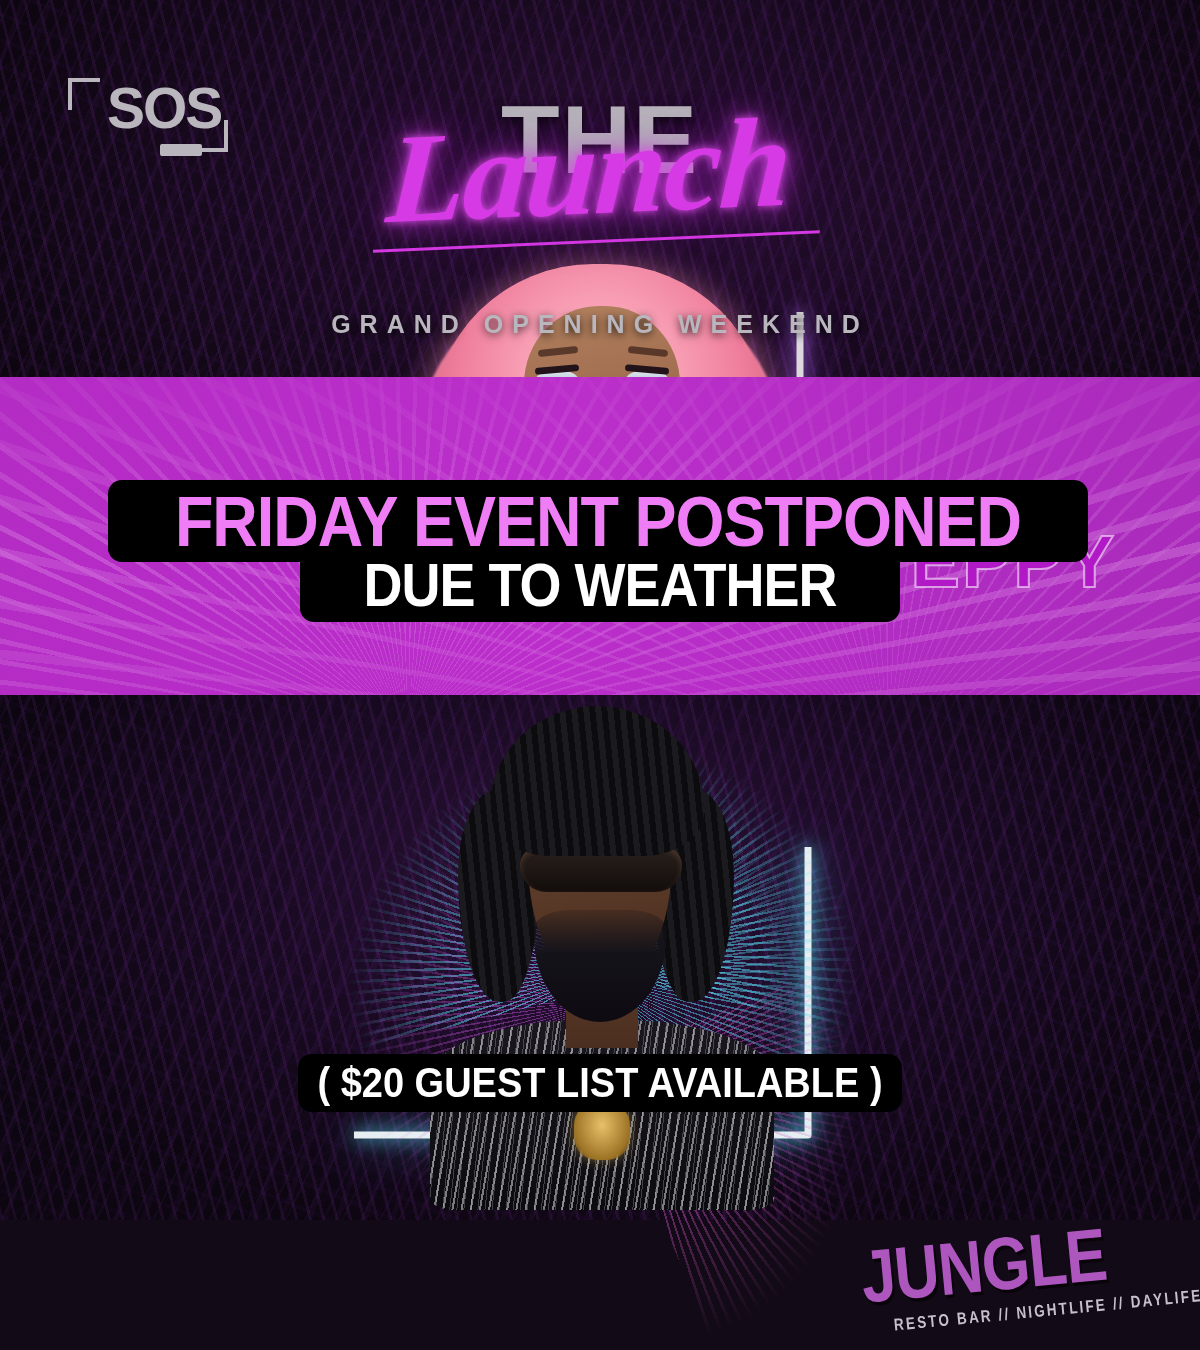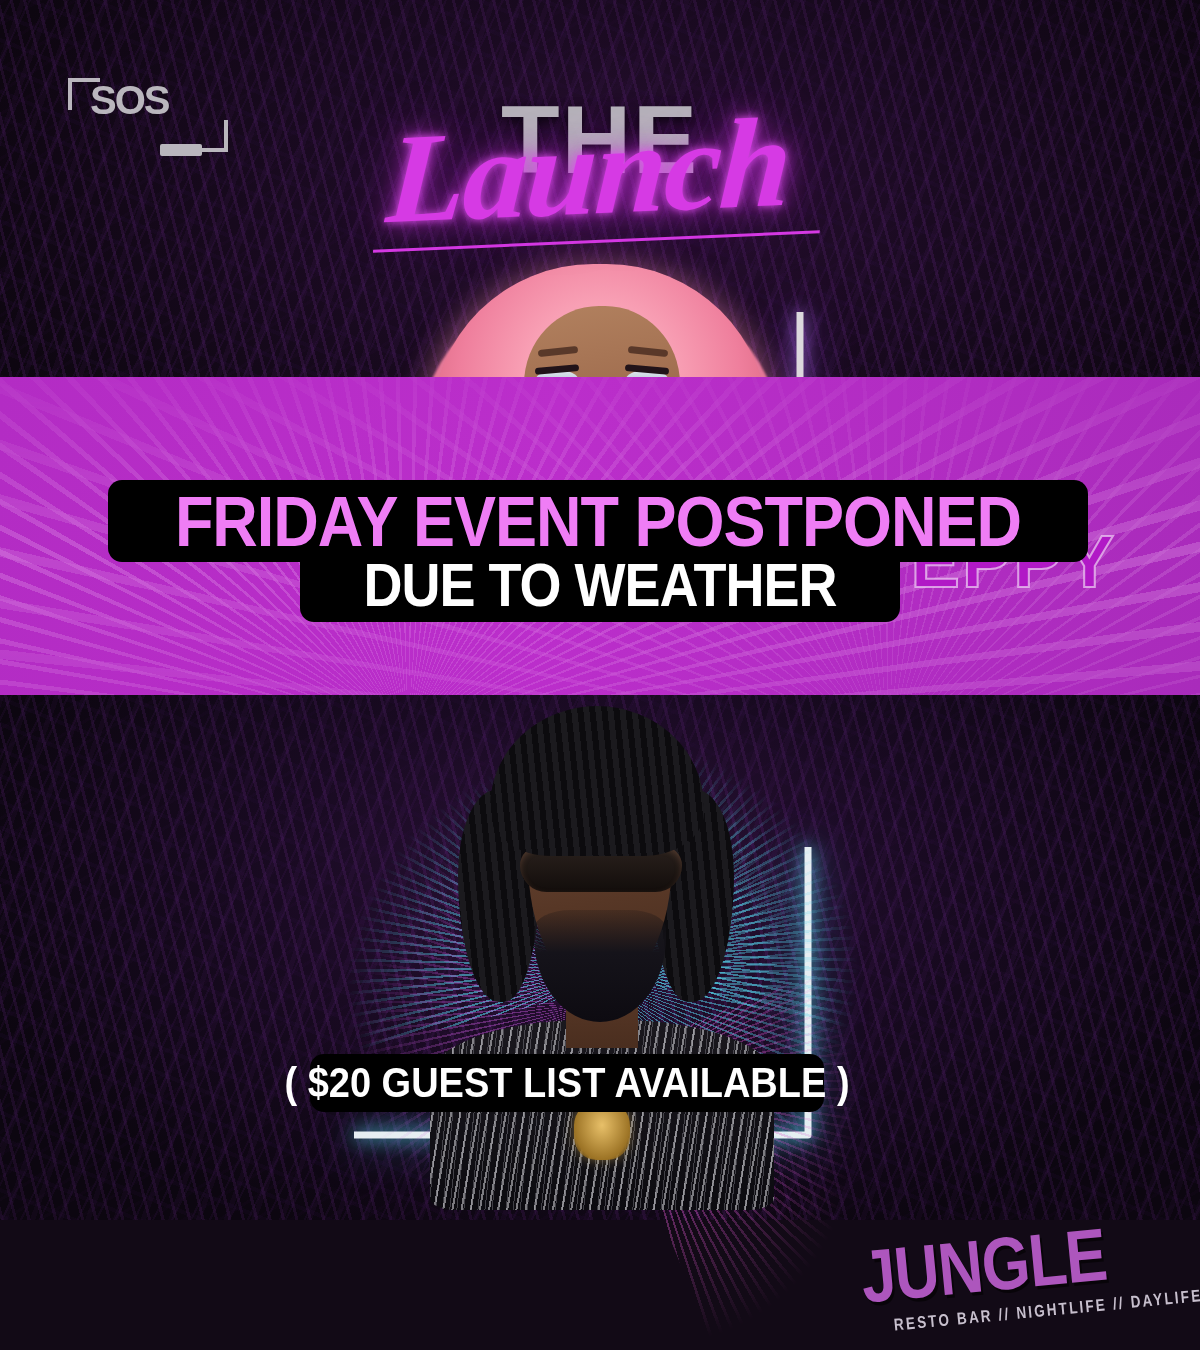--- a/index.html
+++ b/index.html
@@ -195,22 +195,22 @@
   
   .sos-logo {
     position:absolute; left:68px; top:62px; width:160px; height:96px;
   }
   .sos-brk {
     position:absolute; width:32px; height:32px; border:4px solid #b9b6bd;
   }
   .sos-brk.tl { left:0; top:16px; border-right:none; border-bottom:none; }
   .sos-brk.br { right:0; bottom:6px; border-left:none; border-top:none; }
   .sos-text {
-    position:absolute; left:22px; top:18px;
-    font-size:40px; font-weight:900; letter-spacing:-2px;
+    position:absolute; left:39px; top:18px;
+    font-size:57px; font-weight:900; letter-spacing:-2px;
     color:#b9b6bd; line-height:1;
   }
   .sos-obar {
     position:absolute; left:92px; top:82px; width:42px; height:12px;
     background:#b9b6bd; border-radius:2px;
   }
 
   .title-block { position:absolute; left:0; top:92px; width:1200px; text-align:center; }
   .word-the {
     font-size:96px; font-weight:700; letter-spacing:2px; line-height:1;
@@ -248,21 +248,21 @@
     position:absolute;
     background:#000;
     border-radius:14px;
     display:flex; align-items:center; justify-content:center;
     text-align:center;
     white-space:nowrap;
   }
   .banner.fri-1 { left:108px; top:480px; width:980px; height:82px;text-align:right; }
   .banner.fri-2 { left:300px; top:548px; width:600px; height:74px; }
   .banner.sat-1 { left:100px; top:986px; width:1000px; height:82px; }
-  .banner.sat-2 { left:298px; top:1054px; width:514px; height:58px;margin-left:12px; }
+  .banner.sat-2 { left:298px; top:1054px; width:604px; height:58px; }
 
   .txt-friday {
     font-size:63px; font-weight:900; letter-spacing:-1px;
     color:#ef7df5; line-height:1;
     transform:scaleY(1.12);
   }
   .txt-weather {
     font-size:54px; font-weight:900; letter-spacing:-1px;
     color:#ffffff; line-height:1;
     transform:scaleY(1.12);
@@ -373,20 +373,21 @@
       <span class="sos-brk br"></span>
       <span class="sos-text">SOS</span>
       <span class="sos-obar"></span>
     </div>
 
     <div class="title-block">
       <div class="word-the">THE</div>
       <div class="word-launch">
         <span class="inner">Launch</span>
       </div>
+      <div class="word-sub">GRAND OPENING WEEKEND</div>
     </div>
 
     <div class="banner fri-1">
       <span class="txt-friday">FRIDAY EVENT POSTPONED</span>
     </div>
     <div class="banner fri-2">
       <span class="txt-weather">DUE TO WEATHER</span>
     </div>
   </div>
 

